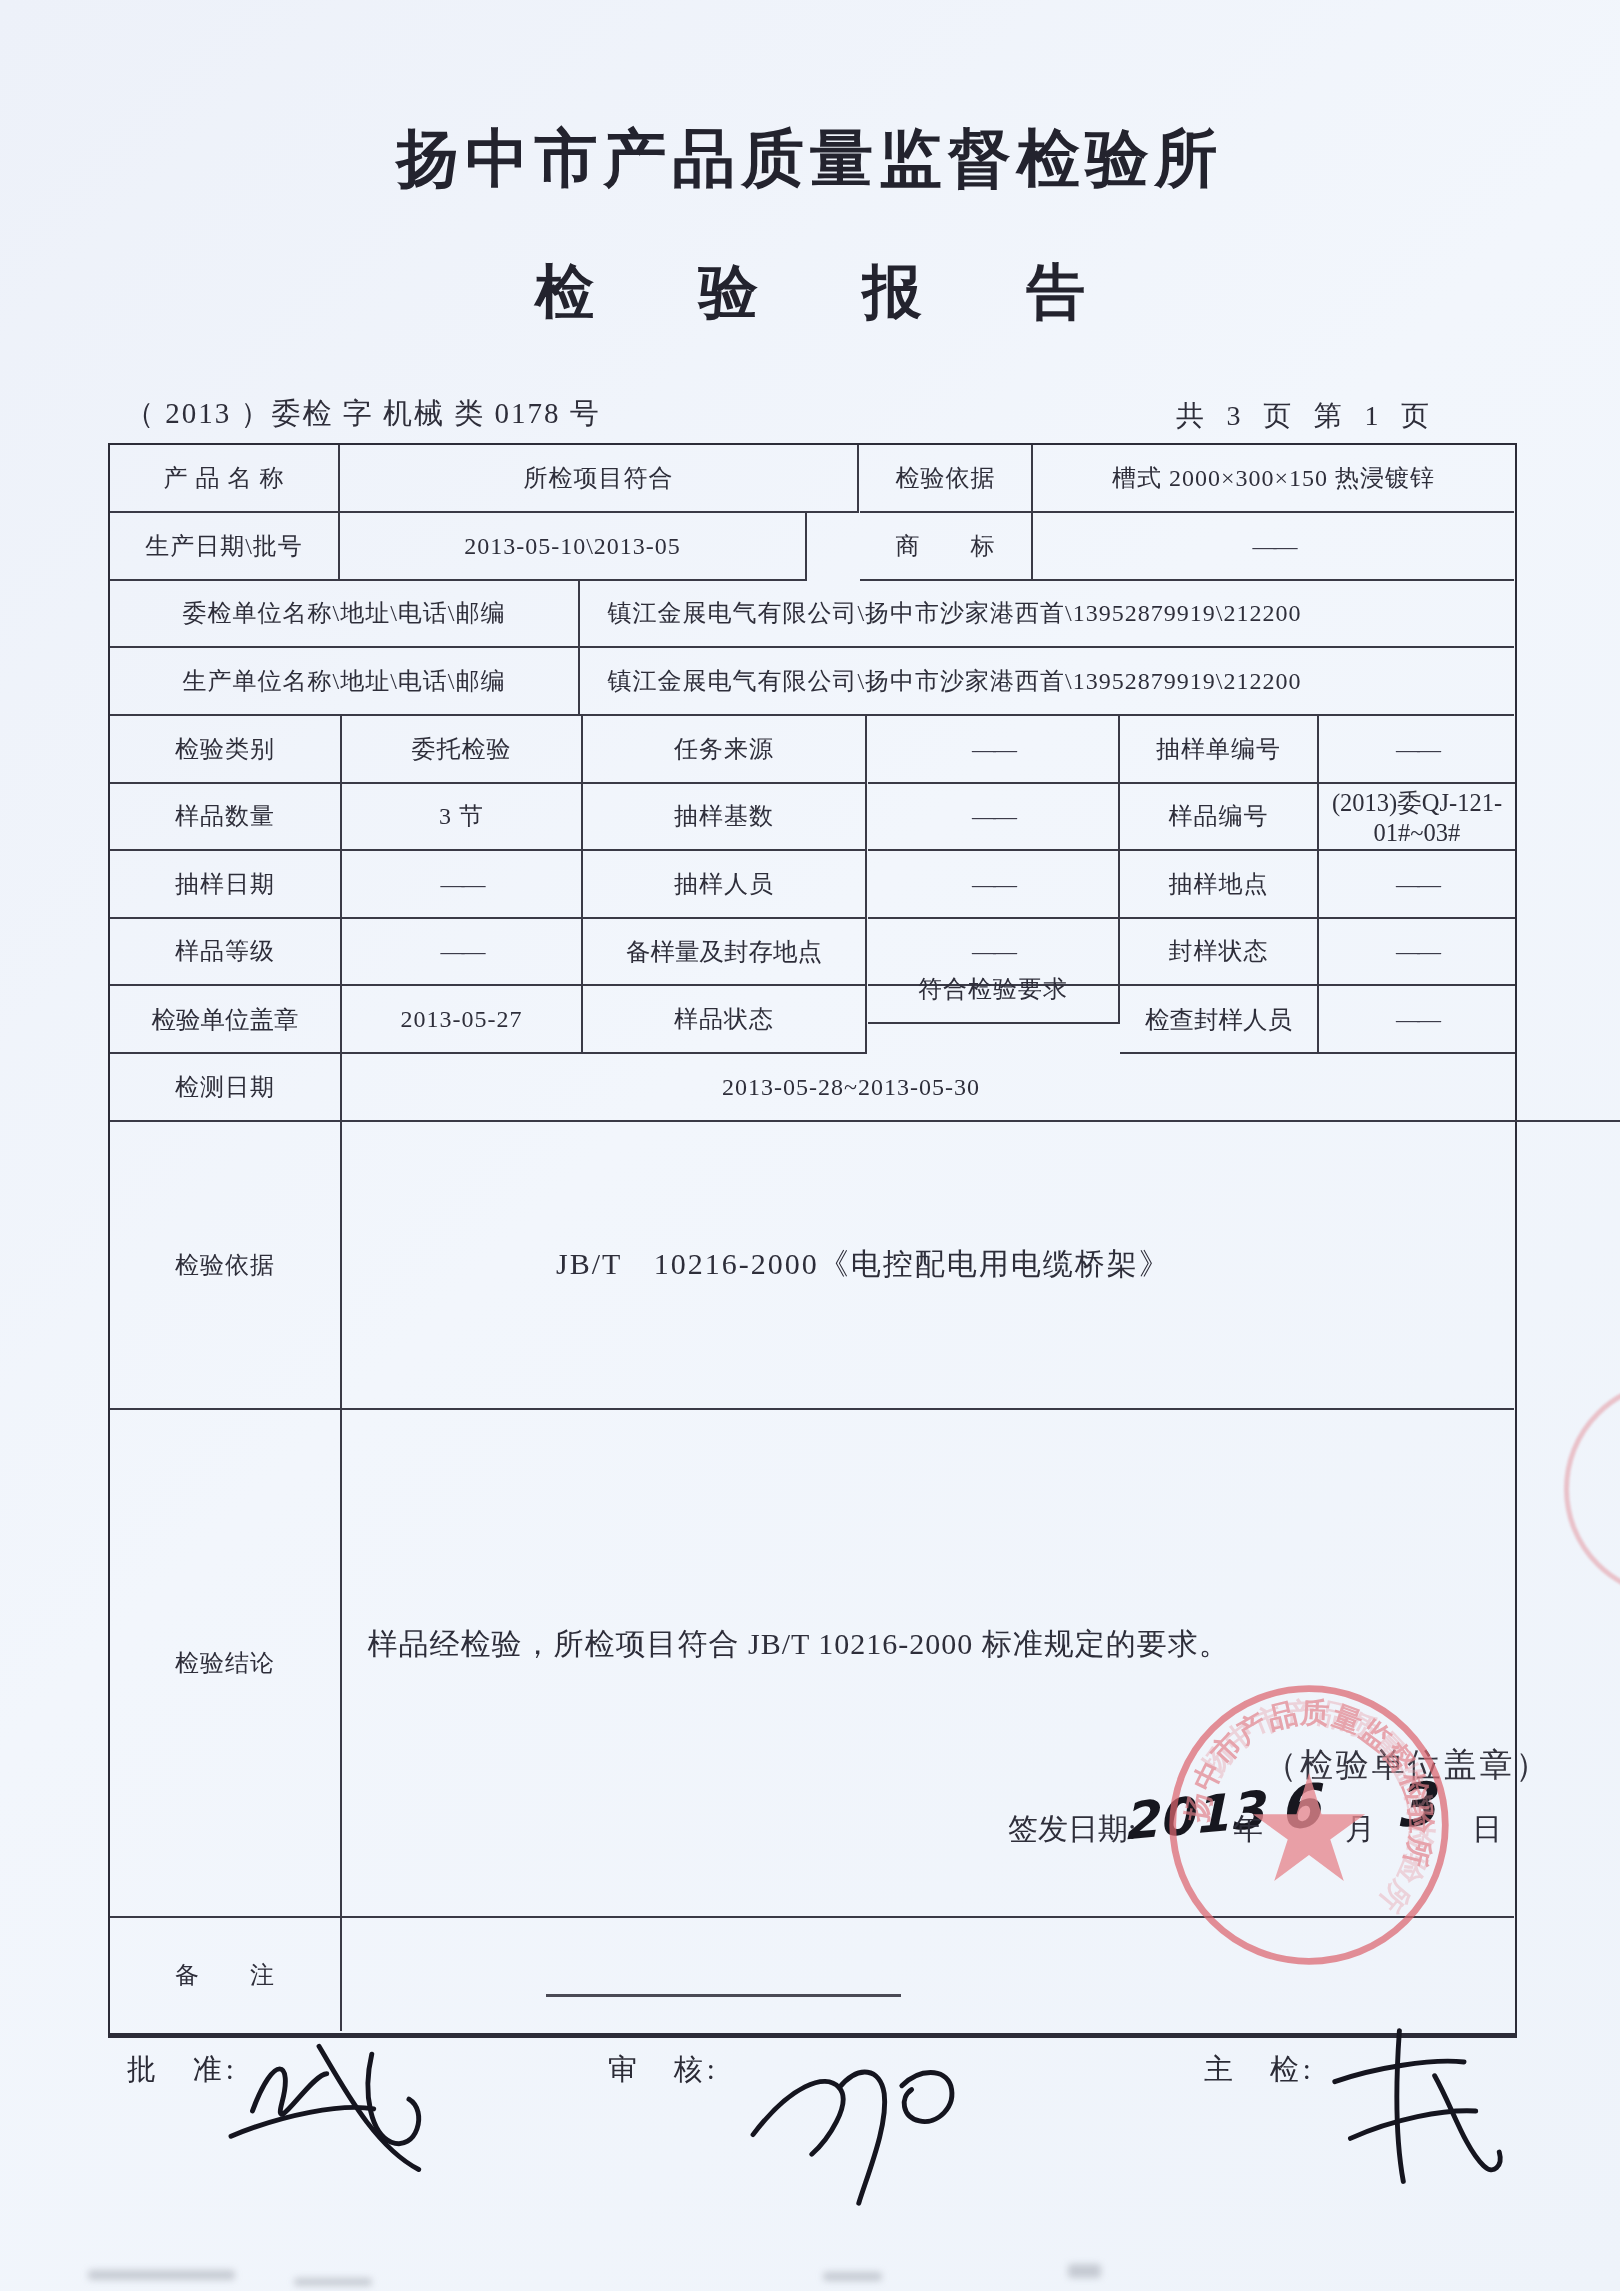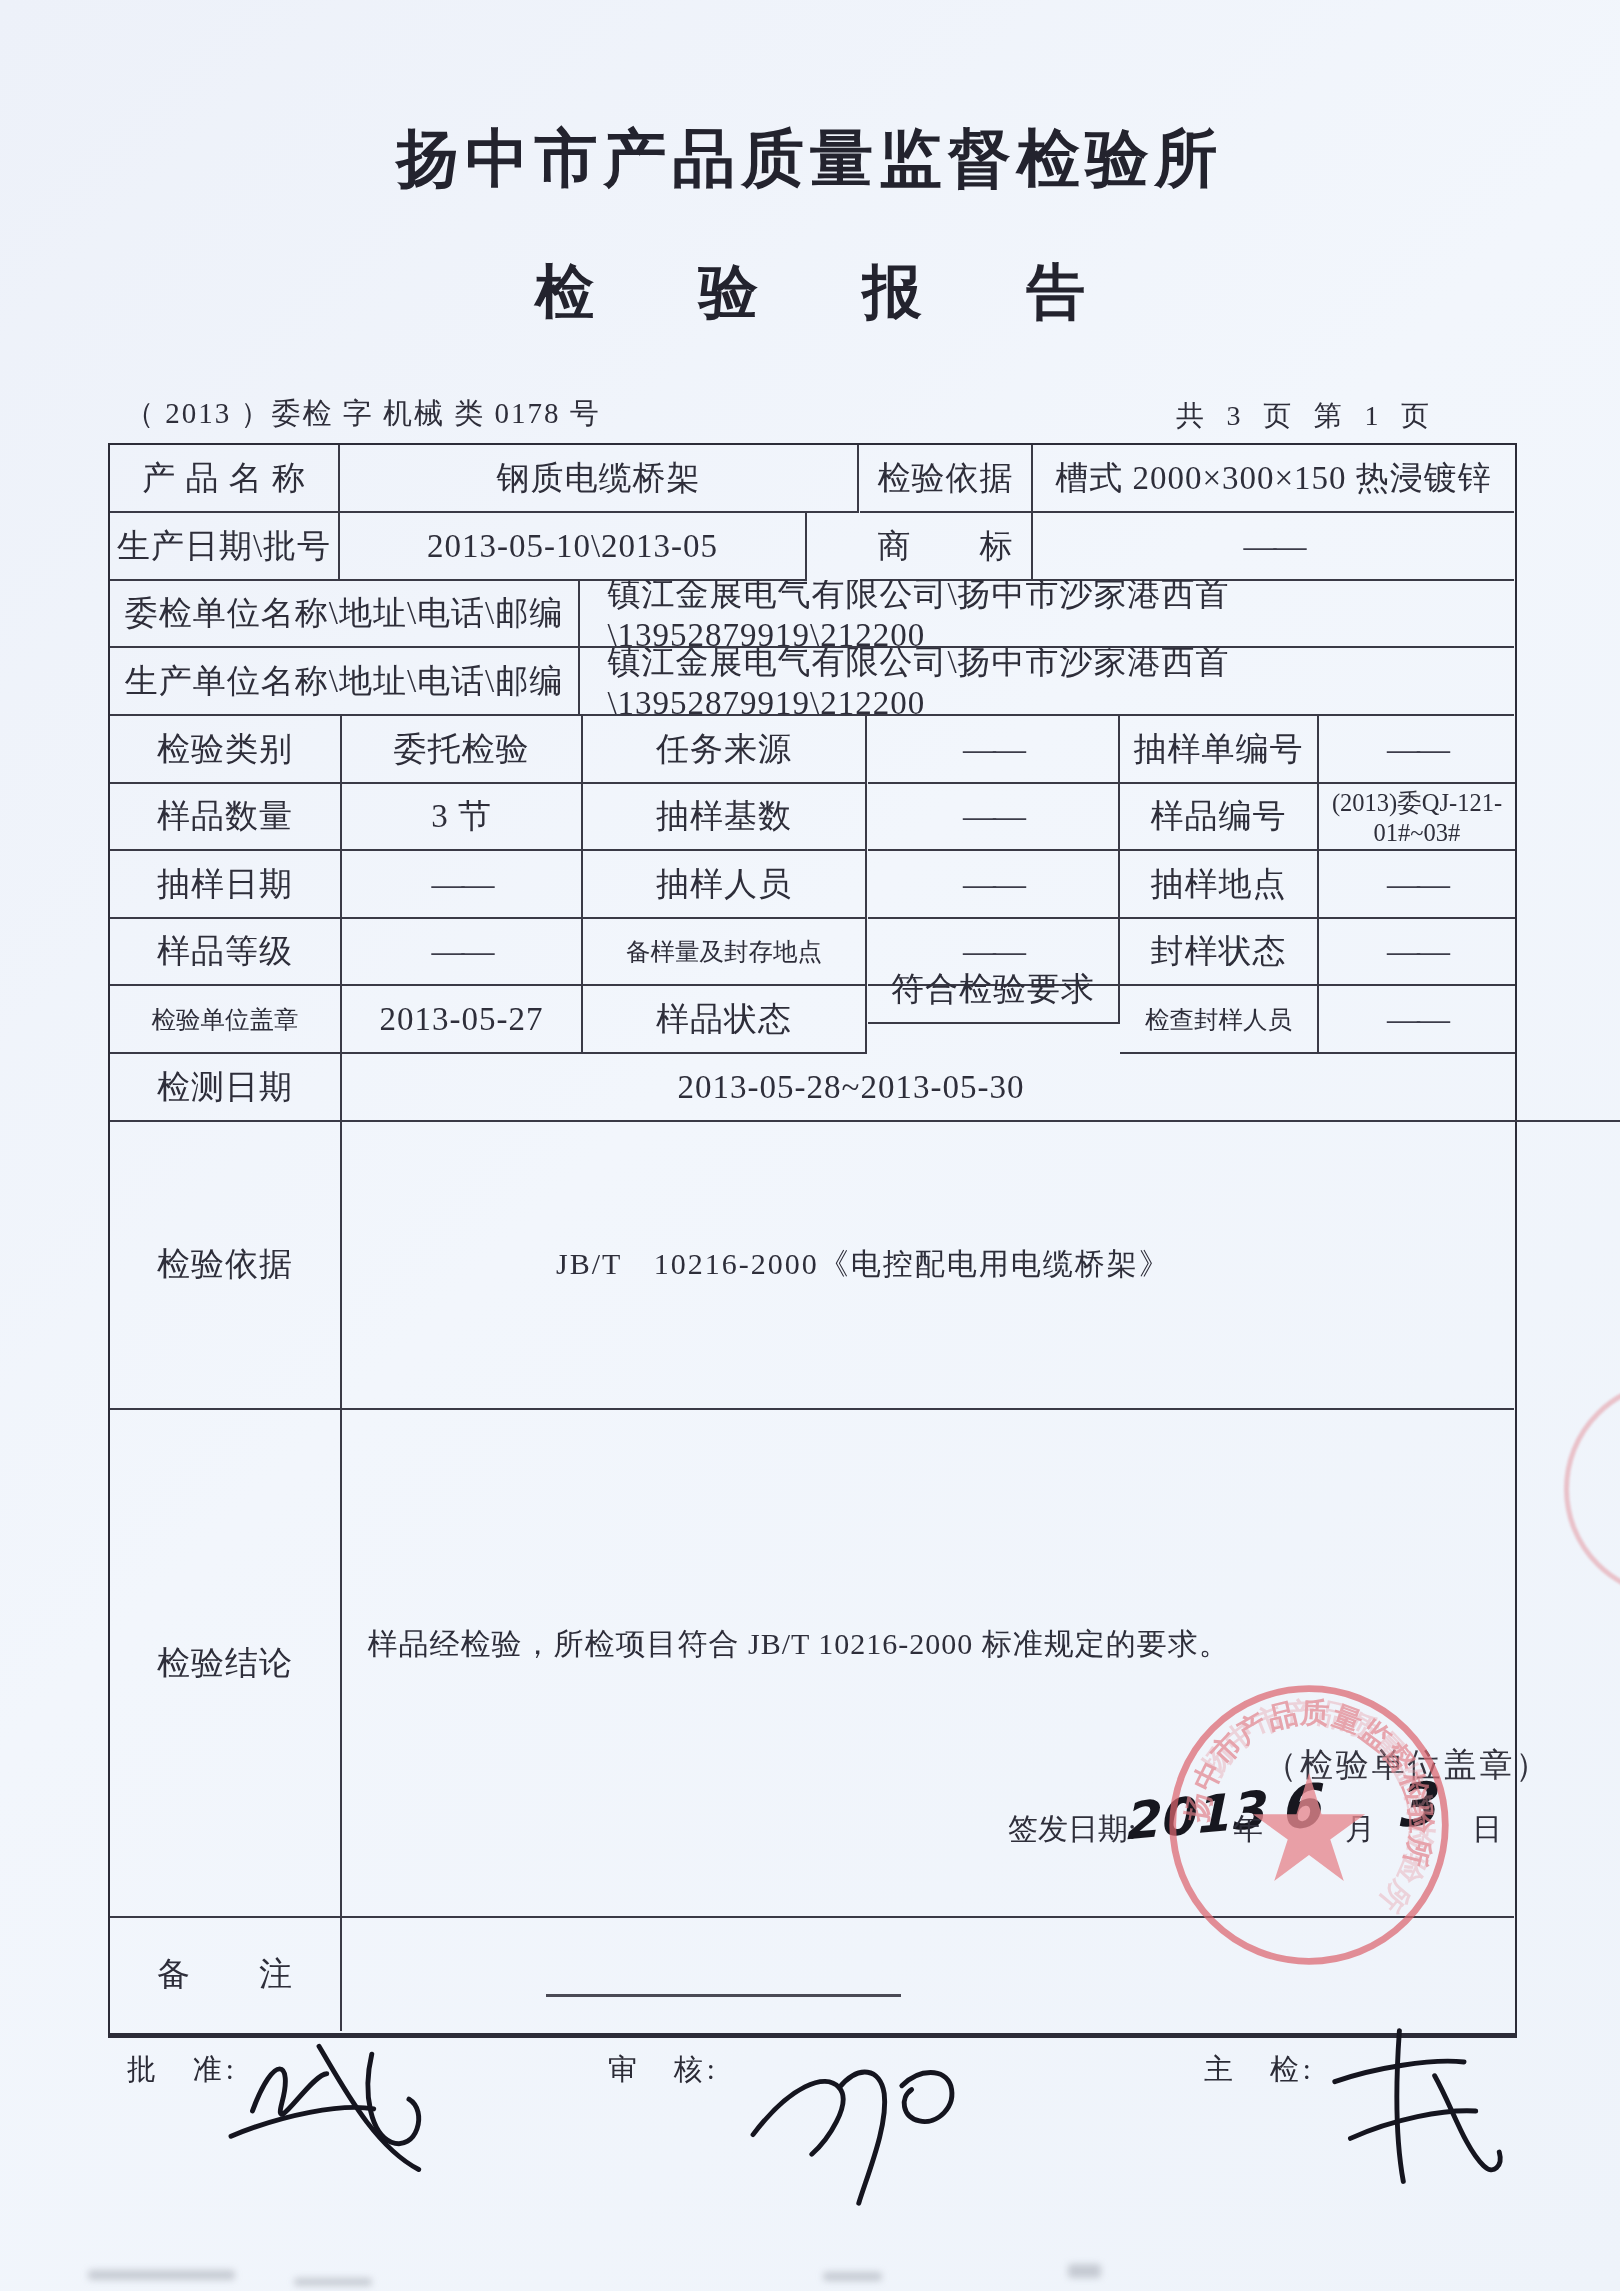--- a/index.html
+++ b/index.html
@@ -22,21 +22,21 @@
   .page-info{left:1176px; top:397px; font-size:28px; letter-spacing:7.8px;}
   .report-table{
     left:108px; top:443px; width:1405px; height:1588px;
     border:2.9px solid #2c2c38; border-bottom-width:5.9px;
     background:transparent;
   }
   .cell{
     position:absolute; box-sizing:border-box;
     border-right:2px solid #3a3a46; border-bottom:2px solid #3a3a46;
     display:flex; align-items:center; justify-content:center;
-    text-align:center; font-size:33px; letter-spacing:1px; color:#2e2e3a;
+    text-align:center; font-size:24px; letter-spacing:1px; color:#2e2e3a;
     overflow:hidden;
   }
   .cell.no-r{border-right:none;}
   .cell.left{justify-content:flex-start; text-align:left;}
   .dash{letter-spacing:-2.9px; color:#3c3c4a;}
   .small{font-size:24.5px; letter-spacing:0;}
   .conclusion-cell{align-items:flex-start; justify-content:flex-start; padding:214px 19.6px 0 25.5px; text-align:left; font-size:30px;}
   .basis-cell{justify-content:flex-start; padding-left:214px; font-size:30px; letter-spacing:2px;}
   .stamp-note{left:1264px; top:1743px; font-size:33px; letter-spacing:2.9px; color:#34343f;}
   .issue{font-size:30px; color:#2e2e3a;}
@@ -60,21 +60,21 @@
 <div class="page">
 
   <div class="abs title-institute">扬中市产品质量监督检验所</div>
   <div class="abs title-report">检 验 报 告</div>
   <div class="abs doc-no">（ 2013 ）委检 字 机械 类 0178 号</div>
   <div class="abs page-info">共 3 页 第 1 页</div>
 
   <div class="abs report-table">
 
     <div class="cell" style="left:0;top:0;width:230px;height:68px">产 品 名 称</div>
-    <div class="cell" style="left:230px;top:0;width:519px;height:68px">钢质电缆桥架</div>
+    <div class="cell" style="left:230px;top:0;width:519px;height:68px">所检项目符合</div>
     <div class="cell" style="left:750px;top:0;width:173px;height:68px">检验依据</div>
     <div class="cell no-r" style="left:923px;top:0;width:481px;height:68px">槽式 2000×300×150 热浸镀锌</div>
 
     <div class="cell" style="left:0;top:68px;width:230px;height:68px">生产日期\批号</div>
     <div class="cell" style="left:230px;top:68px;width:467px;height:68px">2013-05-10\2013-05</div>
     <div class="cell" style="left:750px;top:68px;width:173px;height:68px">商　　标</div>
     <div class="cell no-r dash" style="left:923px;top:68px;width:481px;height:68px">——</div>
 
     <div class="cell" style="left:0;top:135px;width:470px;height:68px">委检单位名称\地址\电话\邮编</div>
     <div class="cell no-r left" style="left:470px;top:135px;width:934px;height:68px;padding-left:27.4px">镇江金展电气有限公司\扬中市沙家港西首\13952879919\212200</div>

